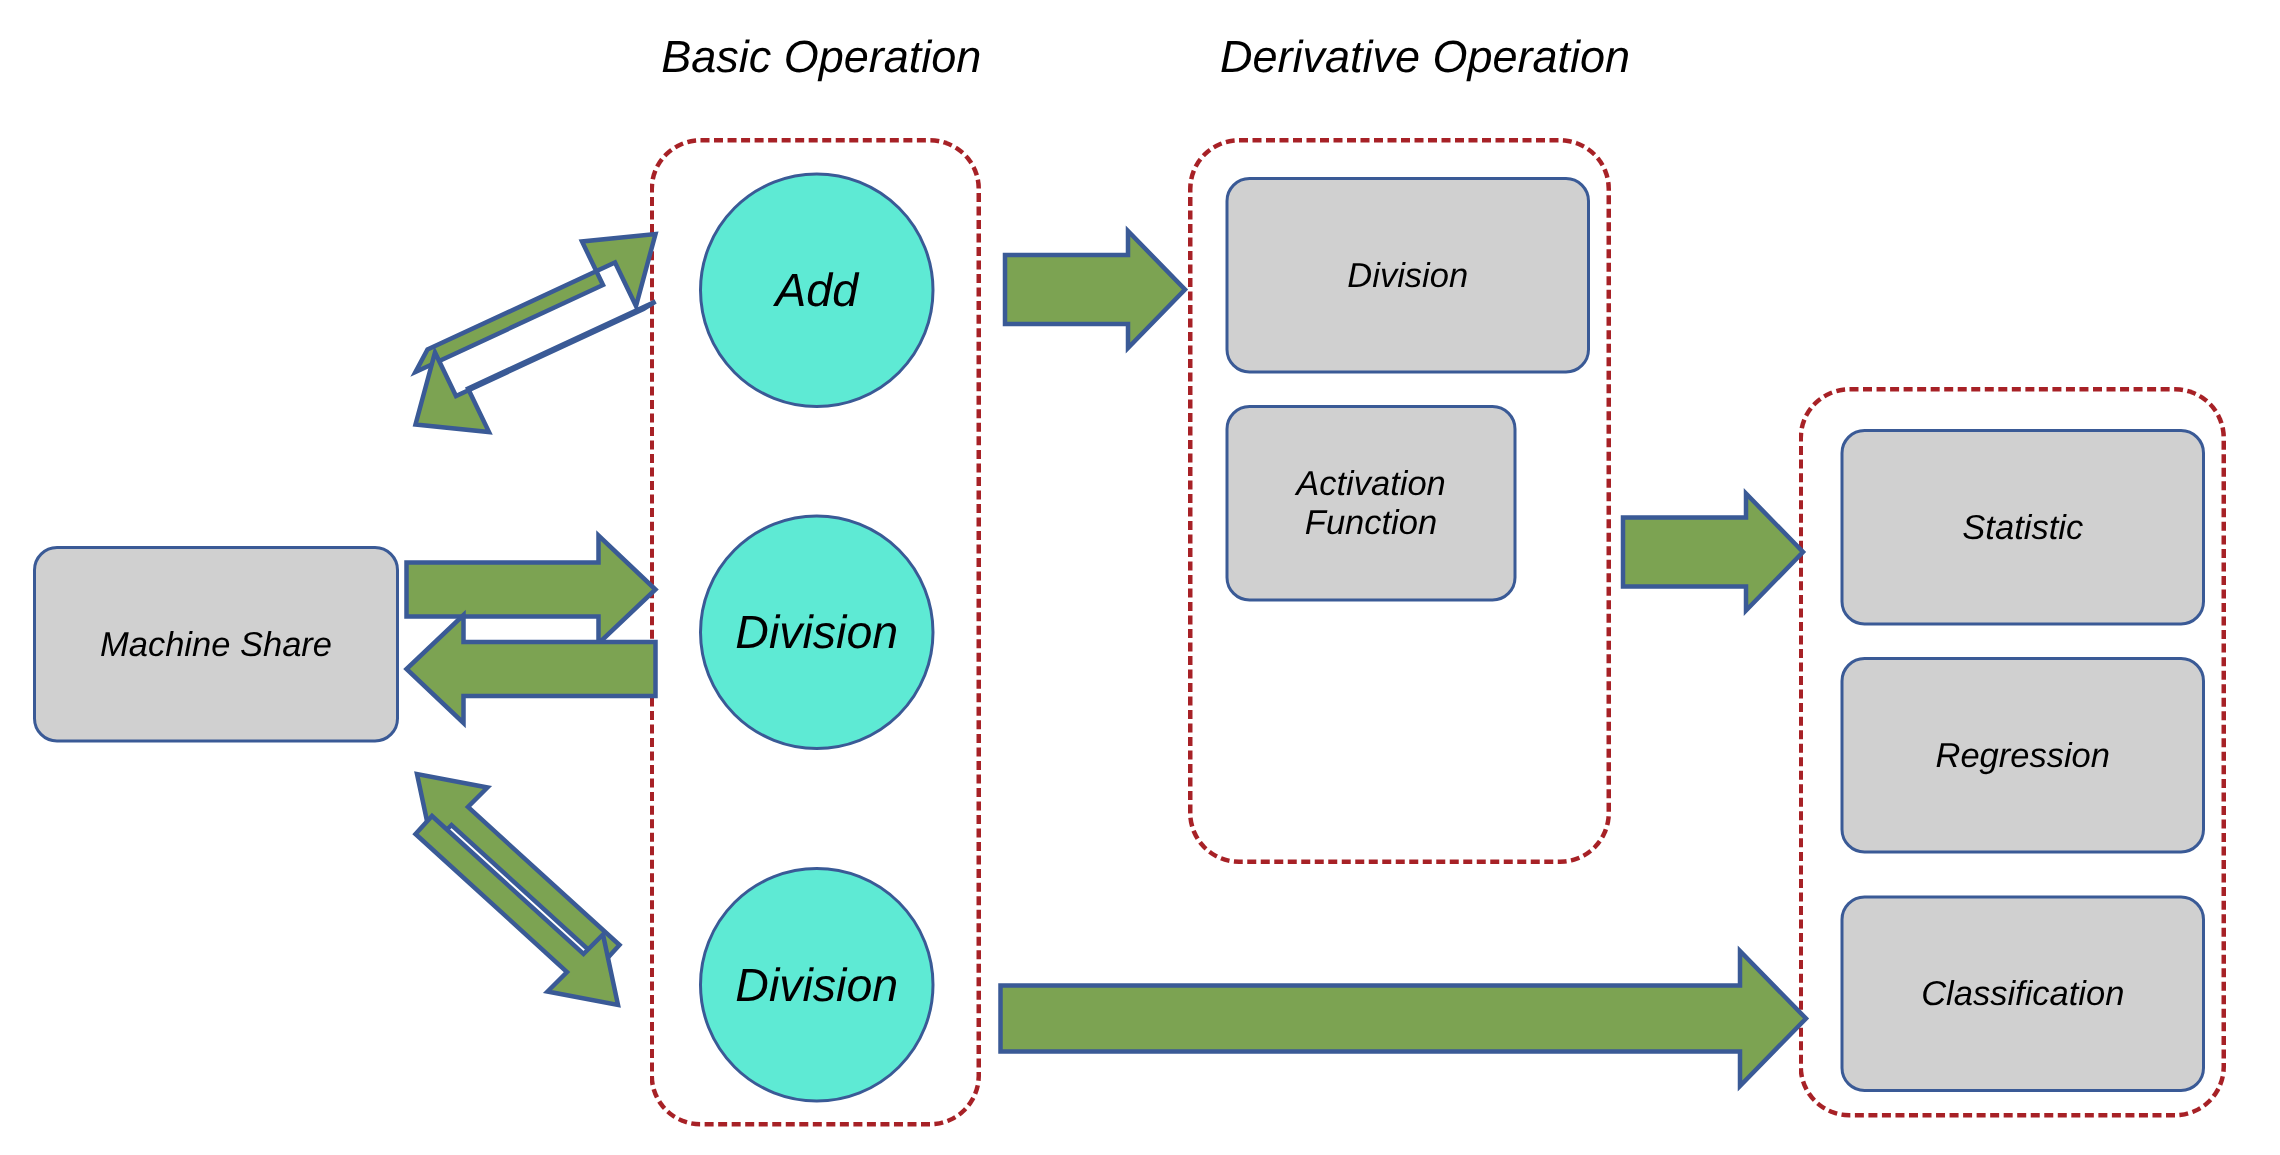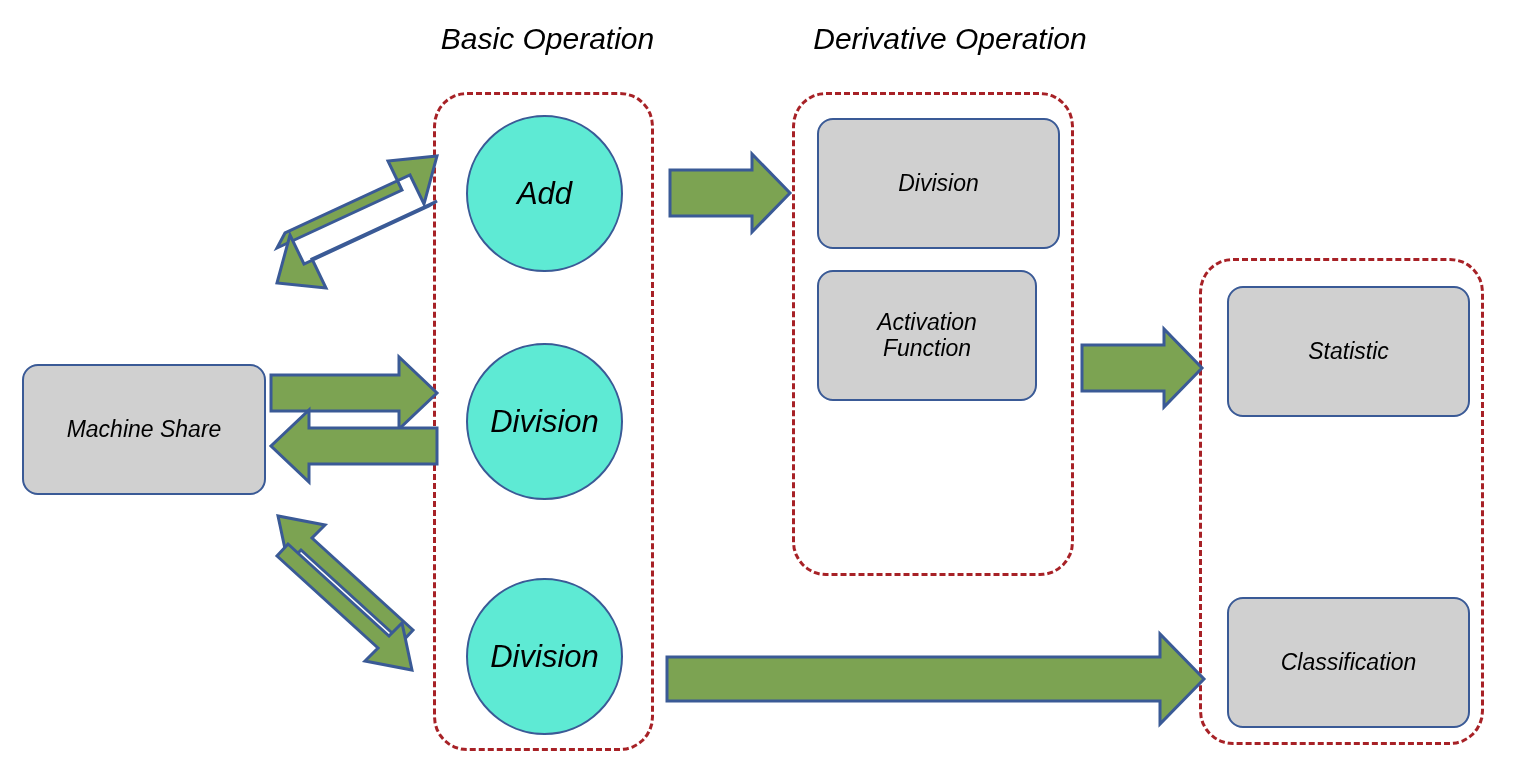--- a/index.html
+++ b/index.html
@@ -57,21 +57,21 @@
     color: #000000;
     font-size: 23px;
     line-height: 1.1;
     white-space: pre-line;
     font-family: "Liberation Sans", sans-serif;
   }
 
   #node-secret-share { left: 22px;   top: 364px; width: 244px; height: 131px; }
 
   #node-division    { left: 817px;  top: 118px; width: 243px; height: 131px; }
-  #node-activation  { left: 817px;  top: 270px; width: 220px; height: 131px; }
+  #node-activation  { left: 817px;  top: 270px; width: 194px; height: 131px; }
   #node-sort        { left: 817px;  top: 425px; width: 243px; height: 131px; }
 
   #node-statistic      { left: 1227px; top: 286px; width: 243px; height: 131px; }
   #node-regression     { left: 1227px; top: 438px; width: 243px; height: 131px; }
   #node-classification { left: 1227px; top: 597px; width: 243px; height: 131px; }
 
   
   .node-circle {
     position: absolute;
     box-sizing: border-box;
@@ -148,16 +148,17 @@
   <div class="node-circle" id="node-compare">Division</div>
 
   <div class="node-rect" id="node-division">Division</div>
 
   <div class="node-rect" id="node-activation">Activation
 Function</div>
 
 
   <div class="node-rect" id="node-statistic">Statistic</div>
 
+  <div class="node-rect" id="node-regression">Regression</div>
 
   <div class="node-rect" id="node-classification">Classification</div>
 
 </div>
 
 </body></html>

